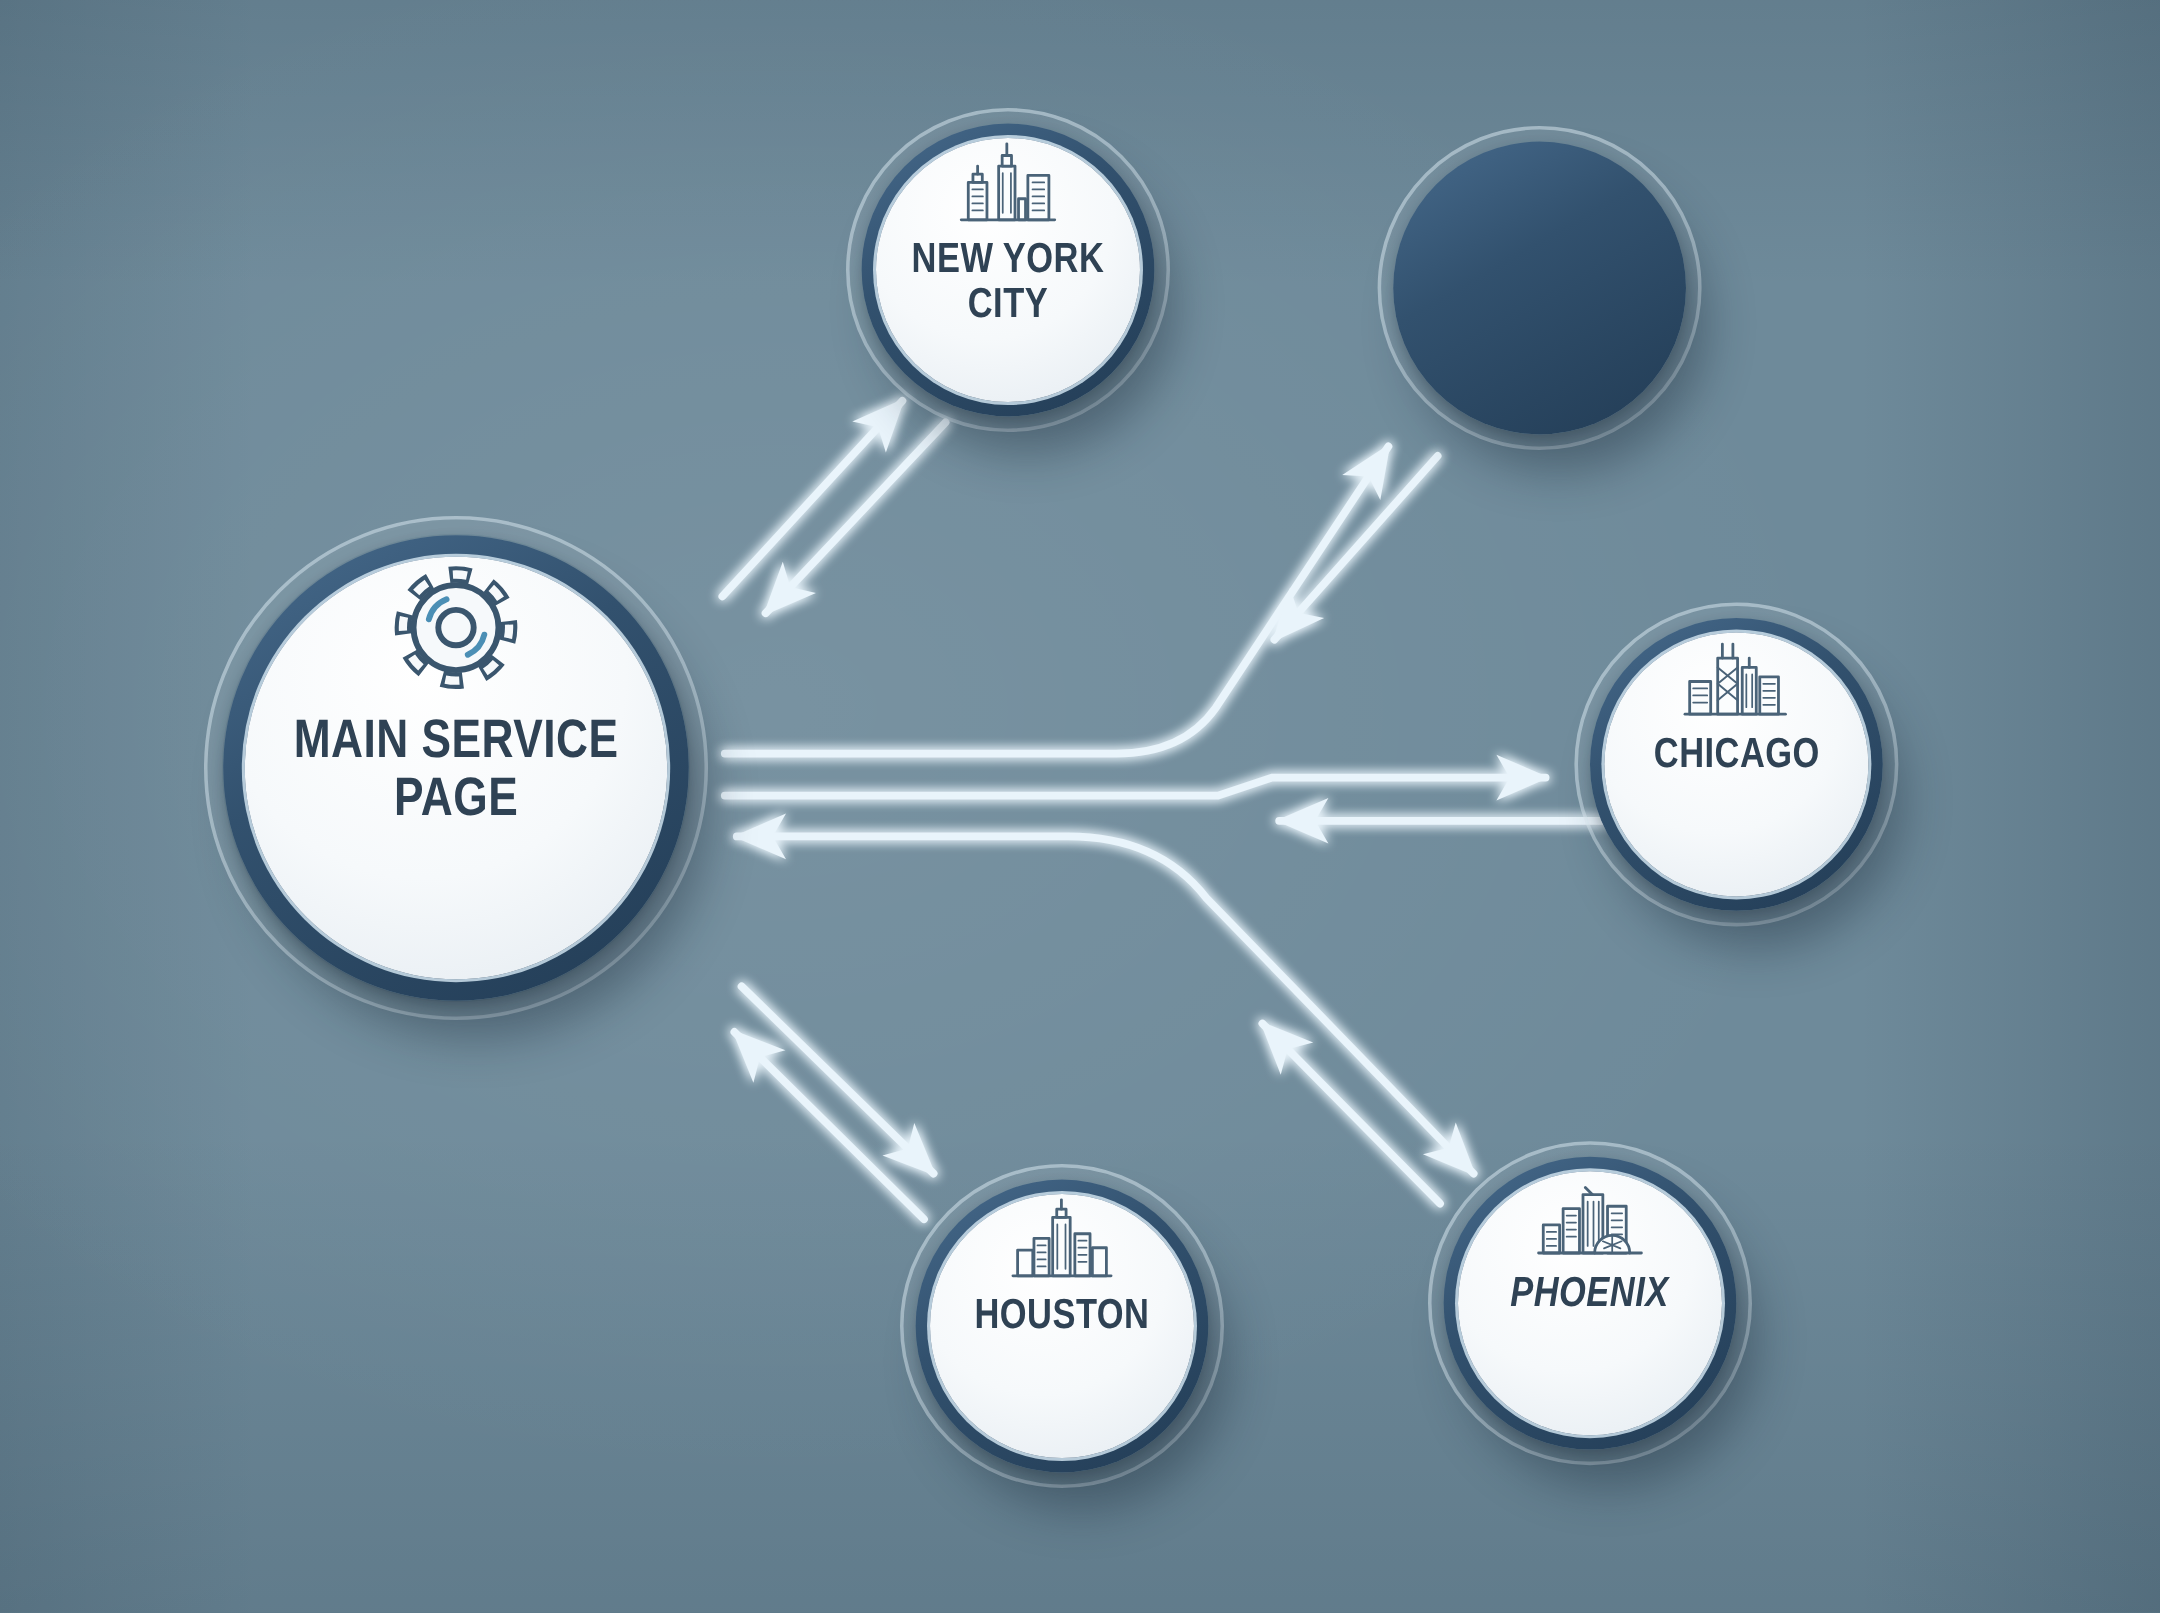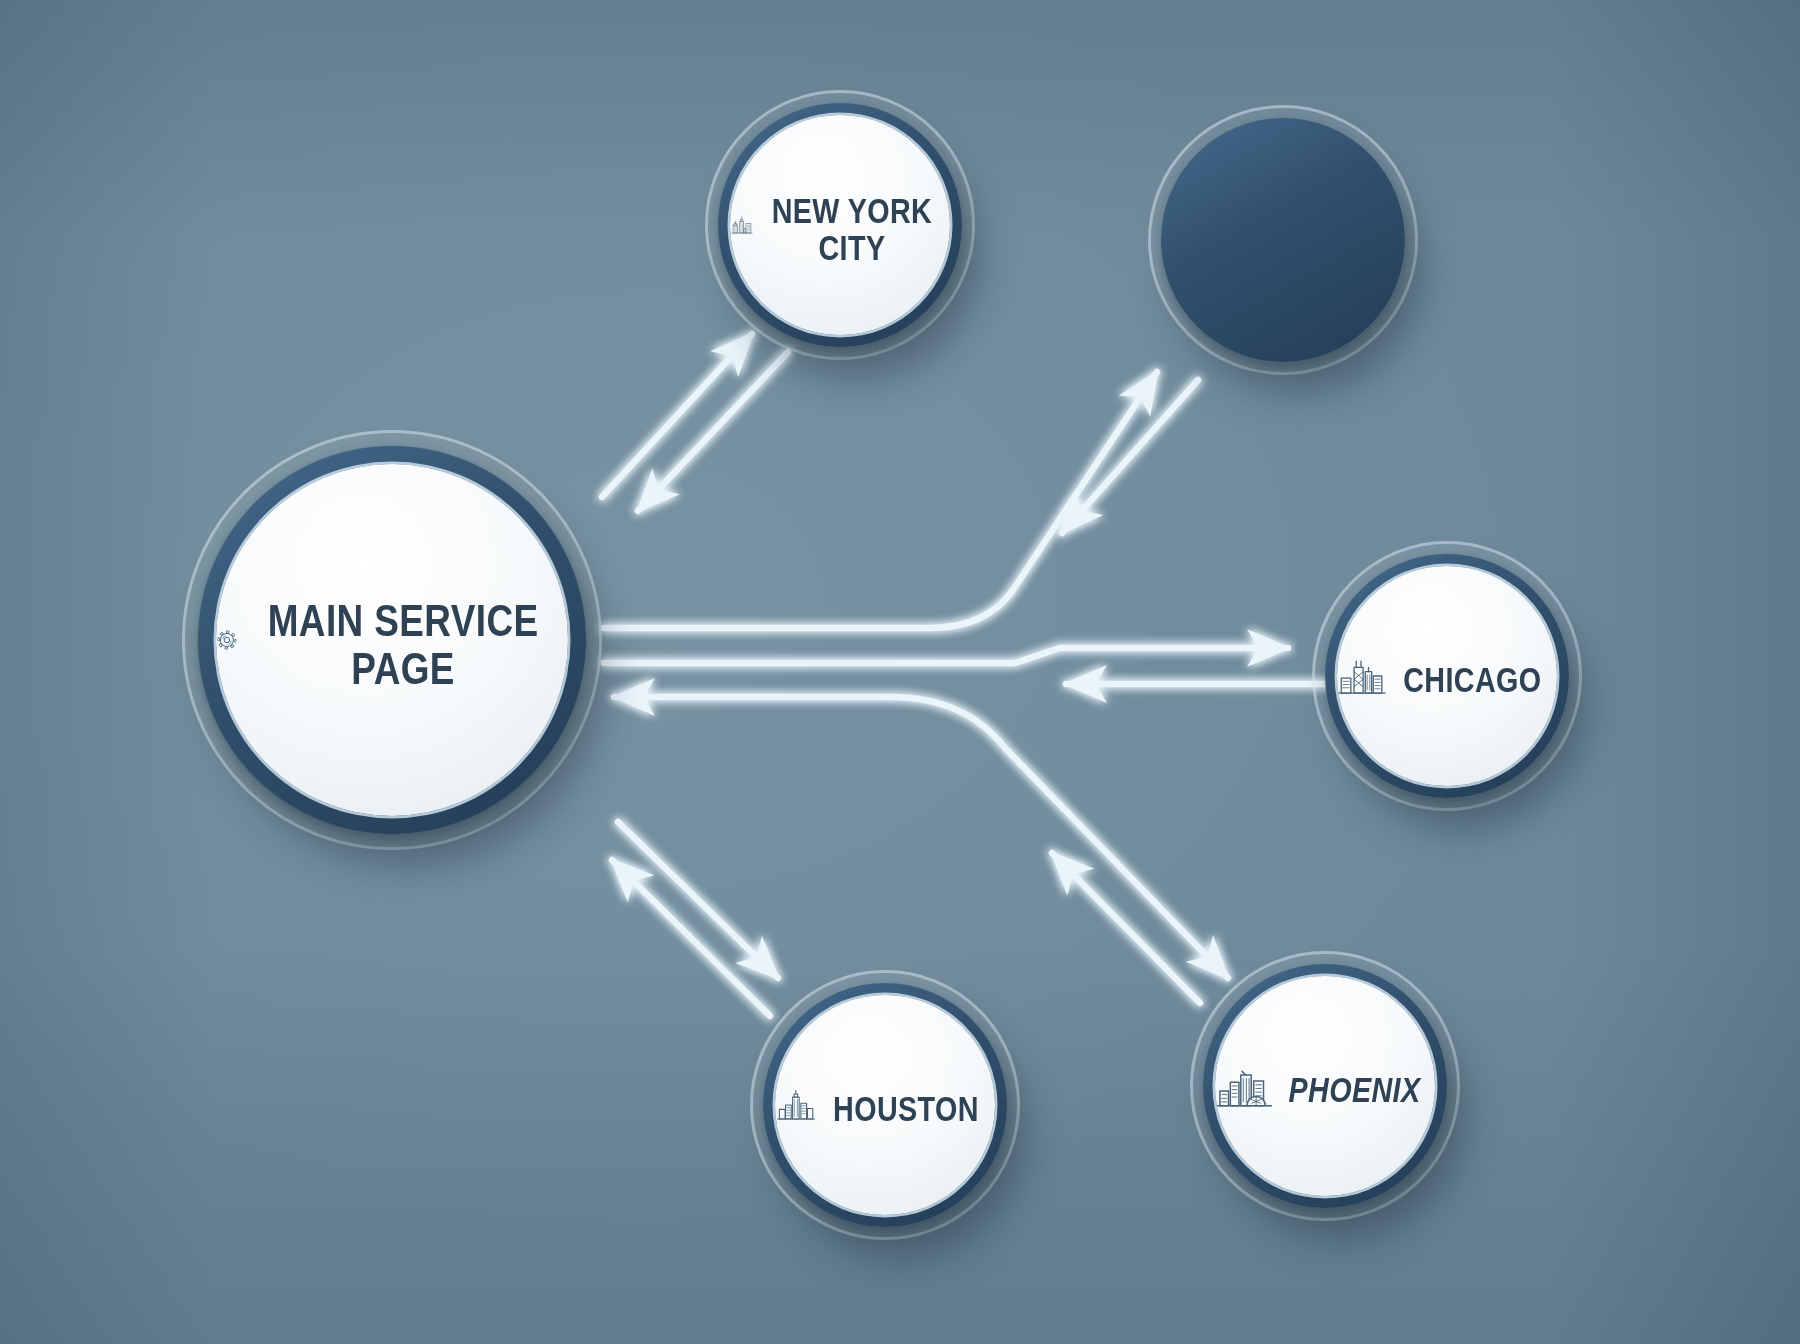--- a/index.html
+++ b/index.html
@@ -24,21 +24,21 @@
     position:absolute;border-radius:50%;
     background:linear-gradient(150deg,#476b8d 0%,#32516e 40%,#223c55 100%);
     box-shadow: 16px 30px 40px rgba(22,38,52,0.40), 0 4px 10px rgba(22,38,52,0.25);
   }
   .city .ring-navy{inset:13px;}
   .main .ring-navy{inset:16px;}
   .inner{
     position:absolute;border-radius:50%;
     background:radial-gradient(circle at 42% 28%, #ffffff 0%, #f6f9fb 52%, #e3eaf0 100%);
     box-shadow: 0 0 0 2.5px rgba(196,216,229,0.9);
-    display:flex;flex-direction:row;align-items:center;justify-content:flex-start;
+    display:flex;flex-direction:column;align-items:center;justify-content:flex-start;
   }
   .city .inner{inset:25px;}
   .main .inner{inset:34px;}
   .label{
     color:#2f4254;font-weight:bold;text-align:center;
     transform:scaleX(0.82);transform-origin:50% 50%;
     line-height:1.07;letter-spacing:0.5px;white-space:nowrap;
   }
   .city .label{font-size:35px;margin-top:8px;}
   .main .label{font-size:45px;margin-top:10px;}
@@ -79,21 +79,21 @@
       <path d="M 1345 684 L 1066 684" marker-end="url(#ah)"></path>
 
       <path d="M 614 697 L 890 697 Q 965 697 1005 748 L 1228 978" marker-start="url(#ahs)" marker-end="url(#ah)"></path>
       <path d="M 1200 1003 L 1052 853" marker-end="url(#ah)"></path>
 
       <path d="M 618 822 L 778 978" marker-end="url(#ah)"></path>
       <path d="M 770 1016 L 612 860" marker-end="url(#ah)"></path>
     </g>
   </svg>
 
-  <div class="node main" style="left:182px;top:430px;width:420px;height:420px;">
+  <div class="node main" style="left:170px;top:430px;width:420px;height:420px;">
     <div class="ring-faint"></div>
     <div class="ring-navy"></div>
     <div class="inner">
       <svg class="gear-icon" width="118" height="118" viewBox="0 0 120 120">
         <circle cx="60" cy="60" r="45" fill="none" stroke="#3a566e" stroke-width="14" stroke-dasharray="18 17.34" stroke-dashoffset="6"></circle>
         <circle cx="60" cy="60" r="45" fill="none" stroke="#f6f9fb" stroke-width="7" stroke-dasharray="12 23.34" stroke-dashoffset="3"></circle>
         <circle cx="60" cy="60" r="36" fill="#f6f9fb" stroke="#3a566e" stroke-width="5"></circle>
         <circle cx="60" cy="60" r="15" fill="none" stroke="#3a566e" stroke-width="5"></circle>
         <path d="M37 53 A25 25 0 0 1 52 36" fill="none" stroke="#4b8fb5" stroke-width="5" stroke-linecap="round"></path>
         <path d="M84 66 A25 25 0 0 1 70 83" fill="none" stroke="#4b8fb5" stroke-width="5" stroke-linecap="round"></path>
@@ -130,21 +130,21 @@
         <span>CITY</span>
       </div>
     </div>
   </div>
 
   <div class="node city" style="left:1148px;top:105px;width:270px;height:270px;">
     <div class="ring-faint"></div>
     <div class="ring-navy"></div>
   </div>
 
-  <div class="node city" style="left:1312px;top:541px;width:270px;height:270px;">
+  <div class="node city" style="left:1312px;top:502px;width:270px;height:270px;">
     <div class="ring-faint"></div>
     <div class="ring-navy"></div>
     <div class="inner">
       <svg class="city-icon" width="96" height="74" viewBox="0 0 96 76">
         <g fill="#fbfdfe" stroke="#4a6378" stroke-width="2.4" stroke-linecap="round" stroke-linejoin="round">
           <rect x="8" y="42" width="18" height="28"></rect>
           <rect x="32" y="22" width="17" height="48"></rect>
           <line x1="36" y1="10" x2="36" y2="22"></line>
           <line x1="45" y1="10" x2="45" y2="22"></line>
           <path d="M32 30 L49 44 M49 30 L32 44 M32 44 L49 58 M49 44 L32 58" fill="none" stroke-width="1.7"></path>

